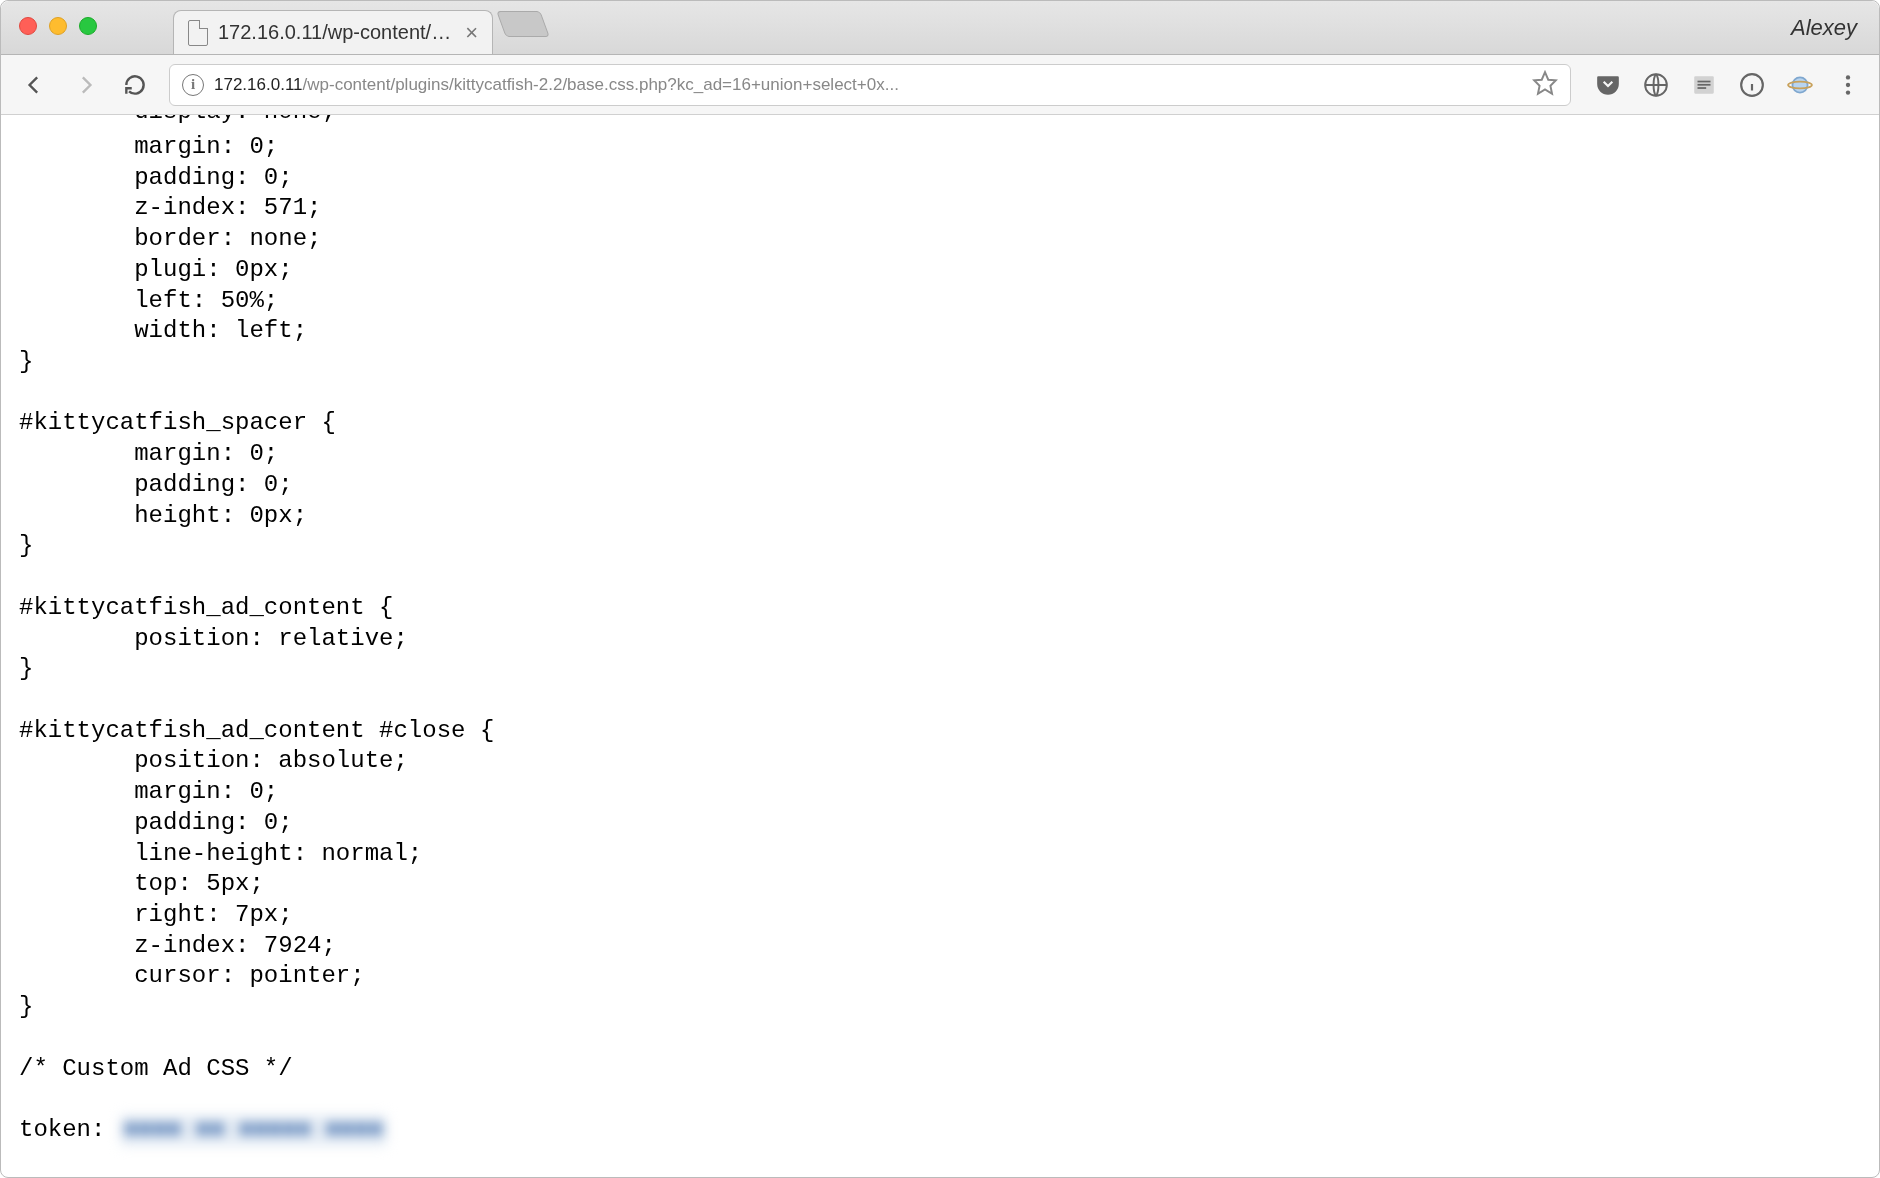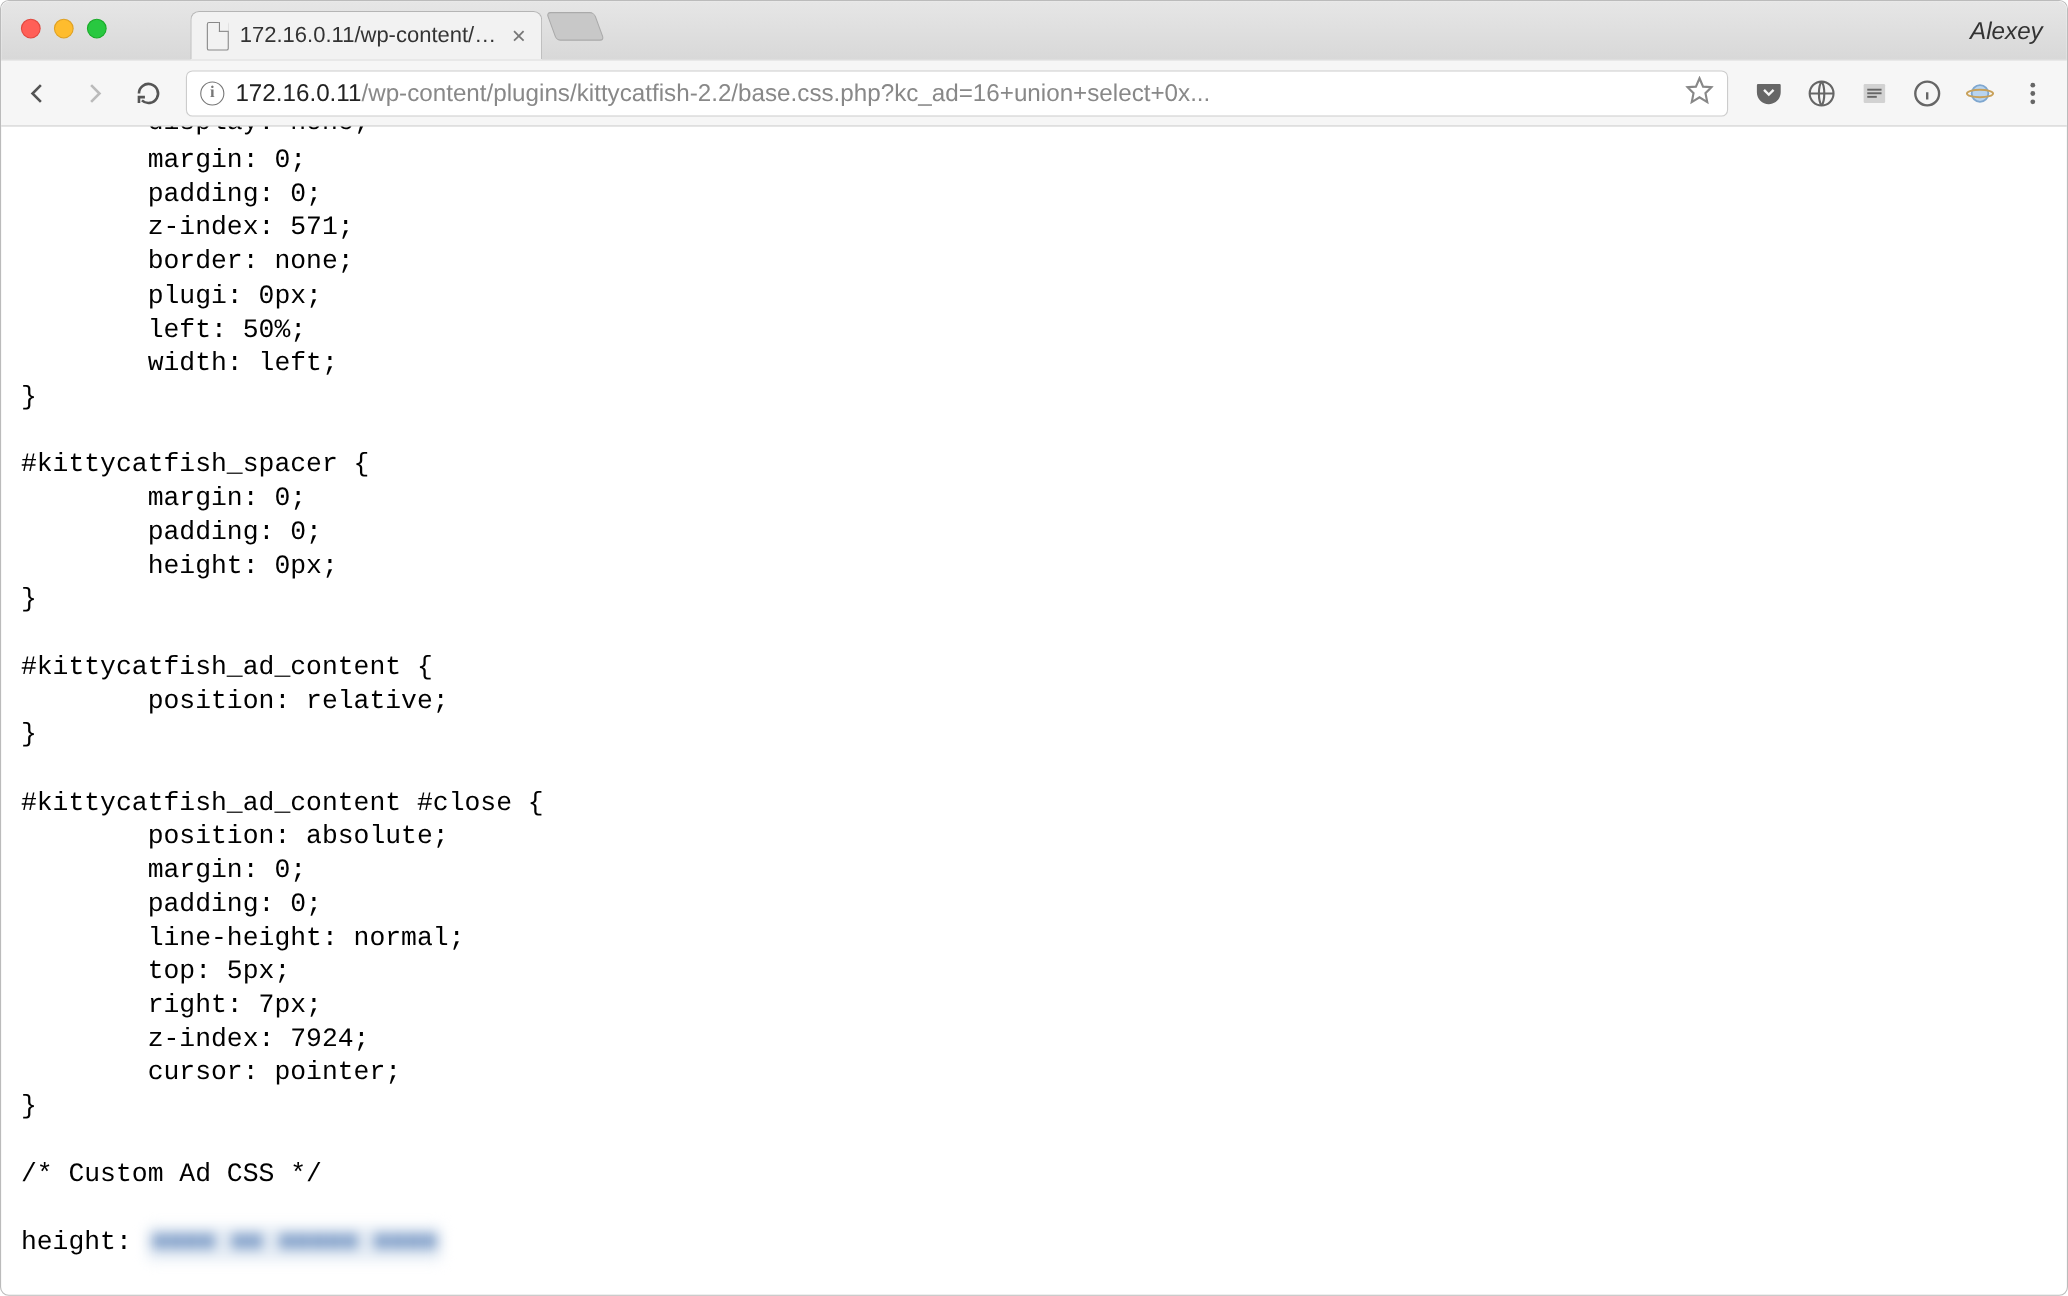--- a/index.html
+++ b/index.html
@@ -149,21 +149,21 @@
       border-radius: 50%;
       display: flex;
       align-items: center;
       justify-content: center;
       font-family: Georgia, serif;
       font-size: 15px;
       font-weight: bold;
       color: #777;
     }
     .url-text {
-      font-size: 22px;
+      font-size: 17px;
       white-space: nowrap;
       overflow: hidden;
       text-overflow: ellipsis;
       flex: 1;
     }
     .url-host { color: #222; }
     .url-path { color: #888; }
     .star-icon { flex-shrink: 0; color: #888; }
     .star-icon svg { width: 26px; height: 26px; }
 
@@ -327,13 +327,13 @@
 <span>        padding: 0;</span>
 <span>        line-height: normal;</span>
 <span>        top: 5px;</span>
 <span>        right: 7px;</span>
 <span>        z-index: 7924;</span>
 <span>        cursor: pointer;</span>
 <span>}</span>
 <span></span>
 <span>/* Custom Ad CSS */</span>
 <span></span>
-<span>height: </span><span class="blurred">■■■■ ■■ ■■■■■ ■■■■</span></pre>
+<span>token: </span><span class="blurred">■■■■ ■■ ■■■■■ ■■■■</span></pre>
 
 </body></html>

